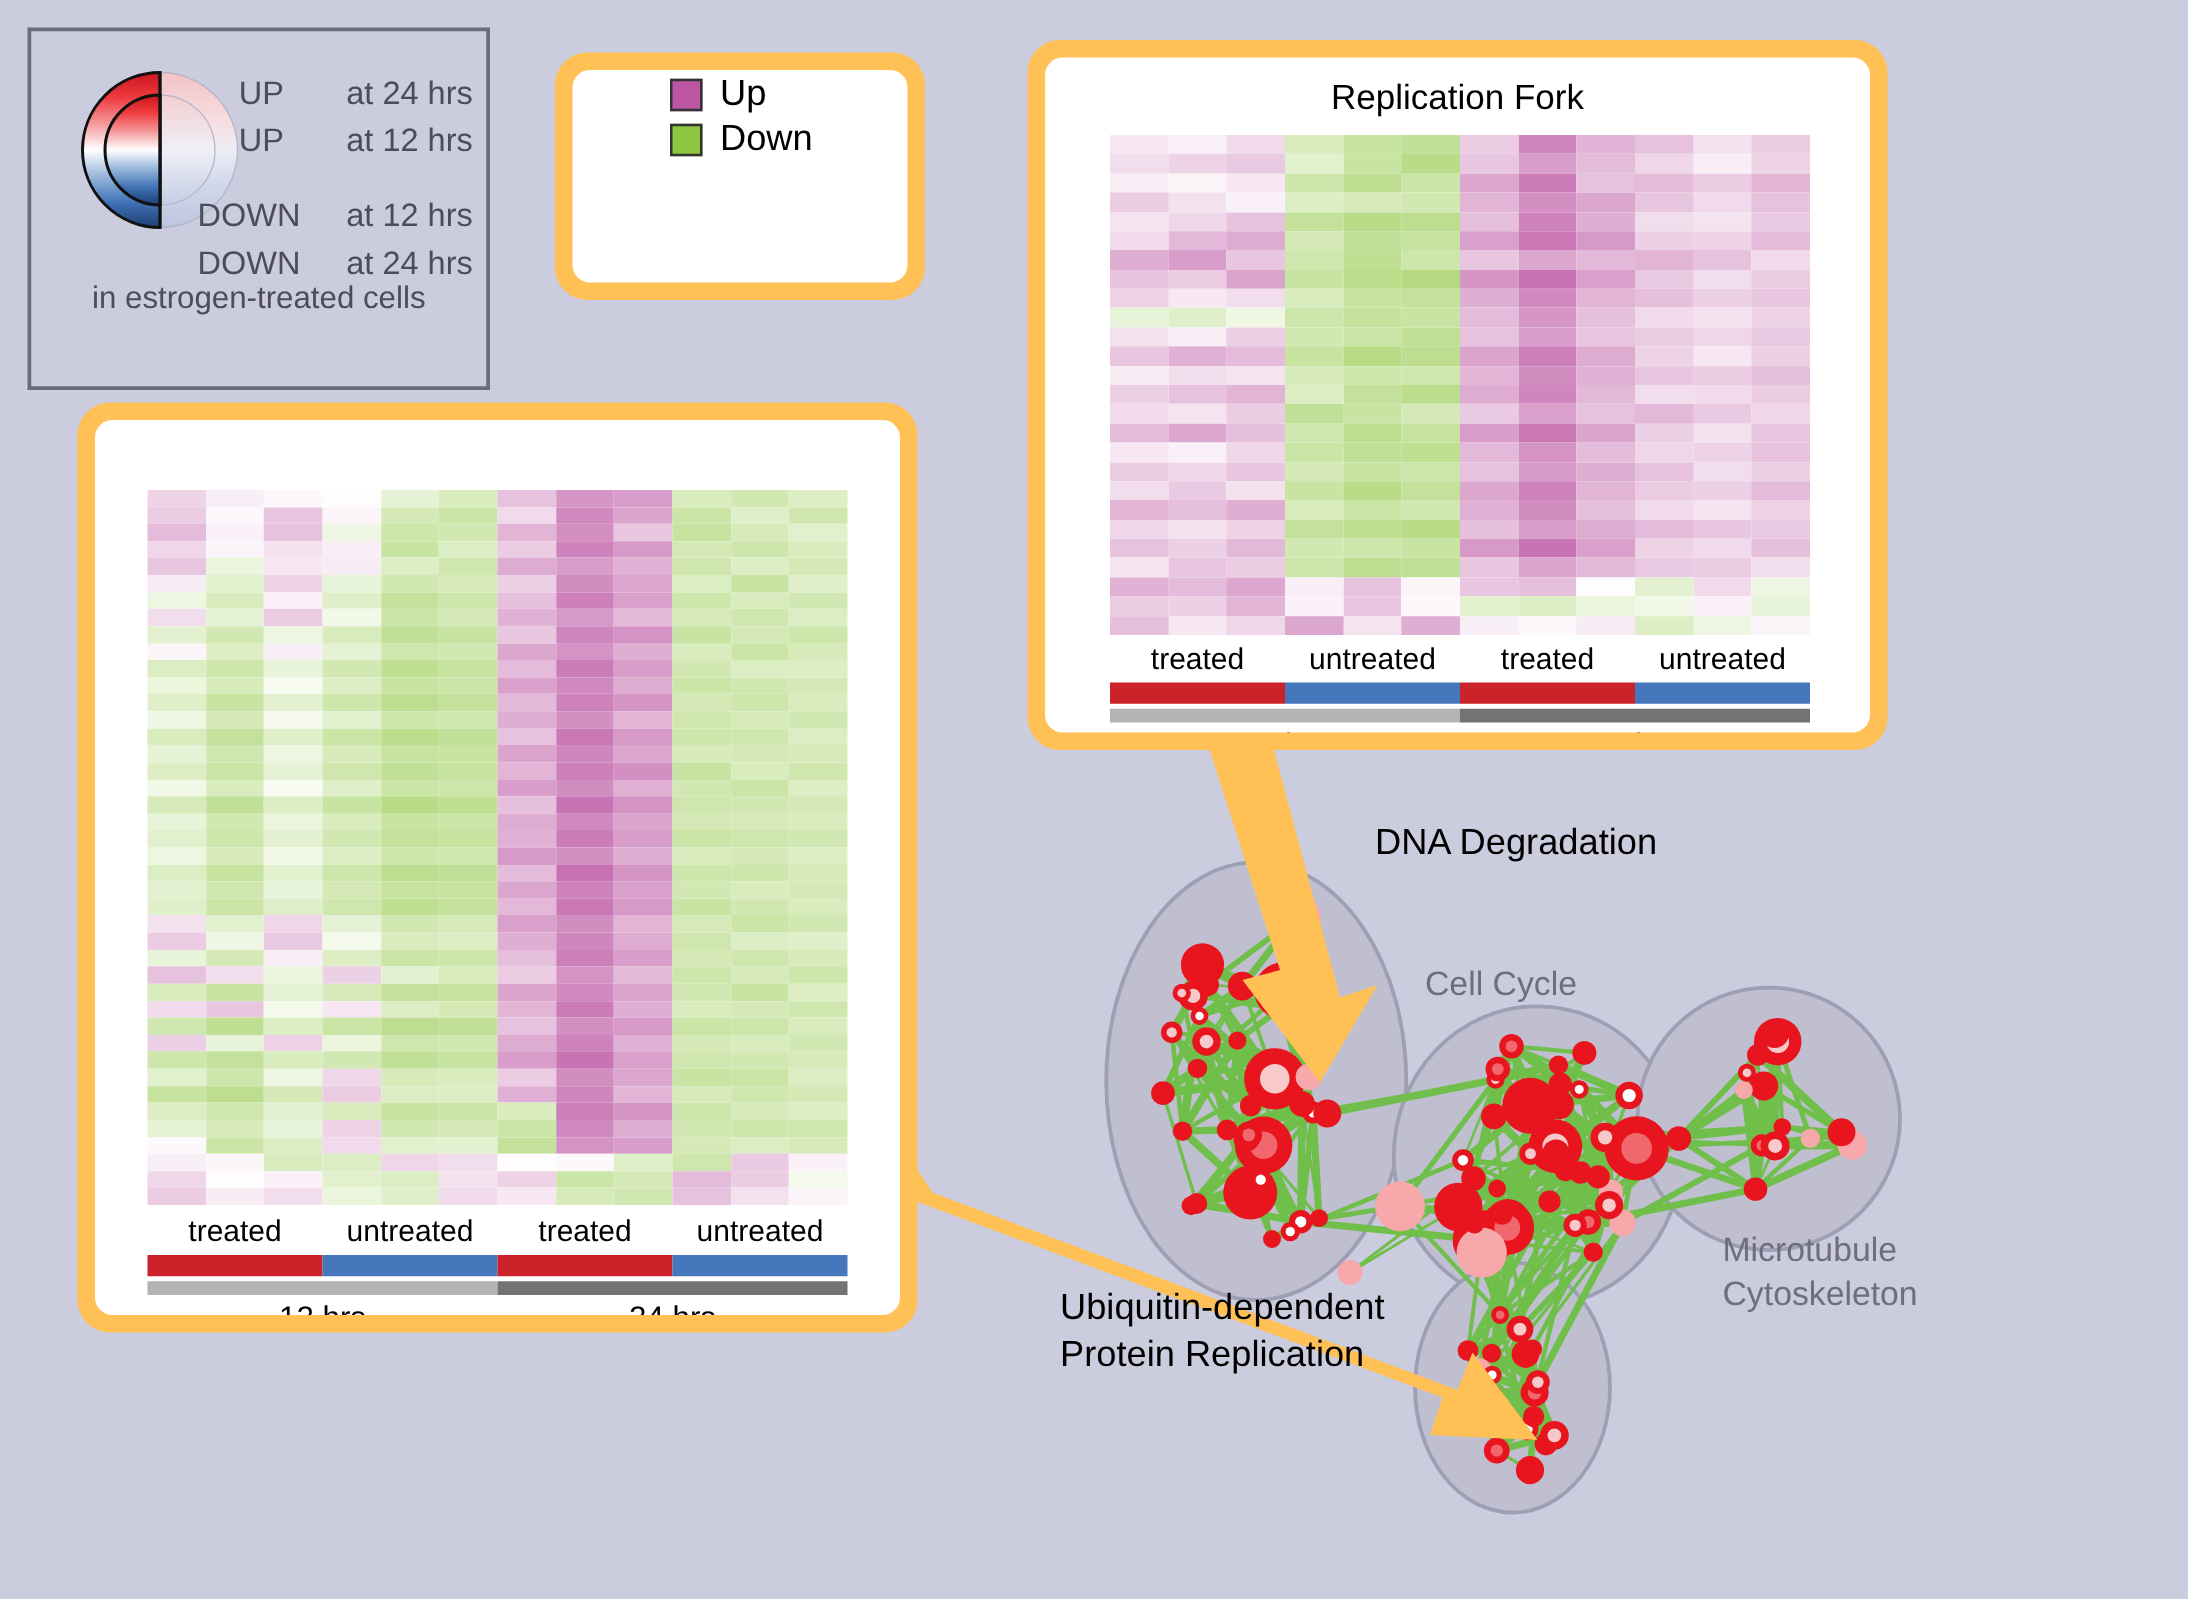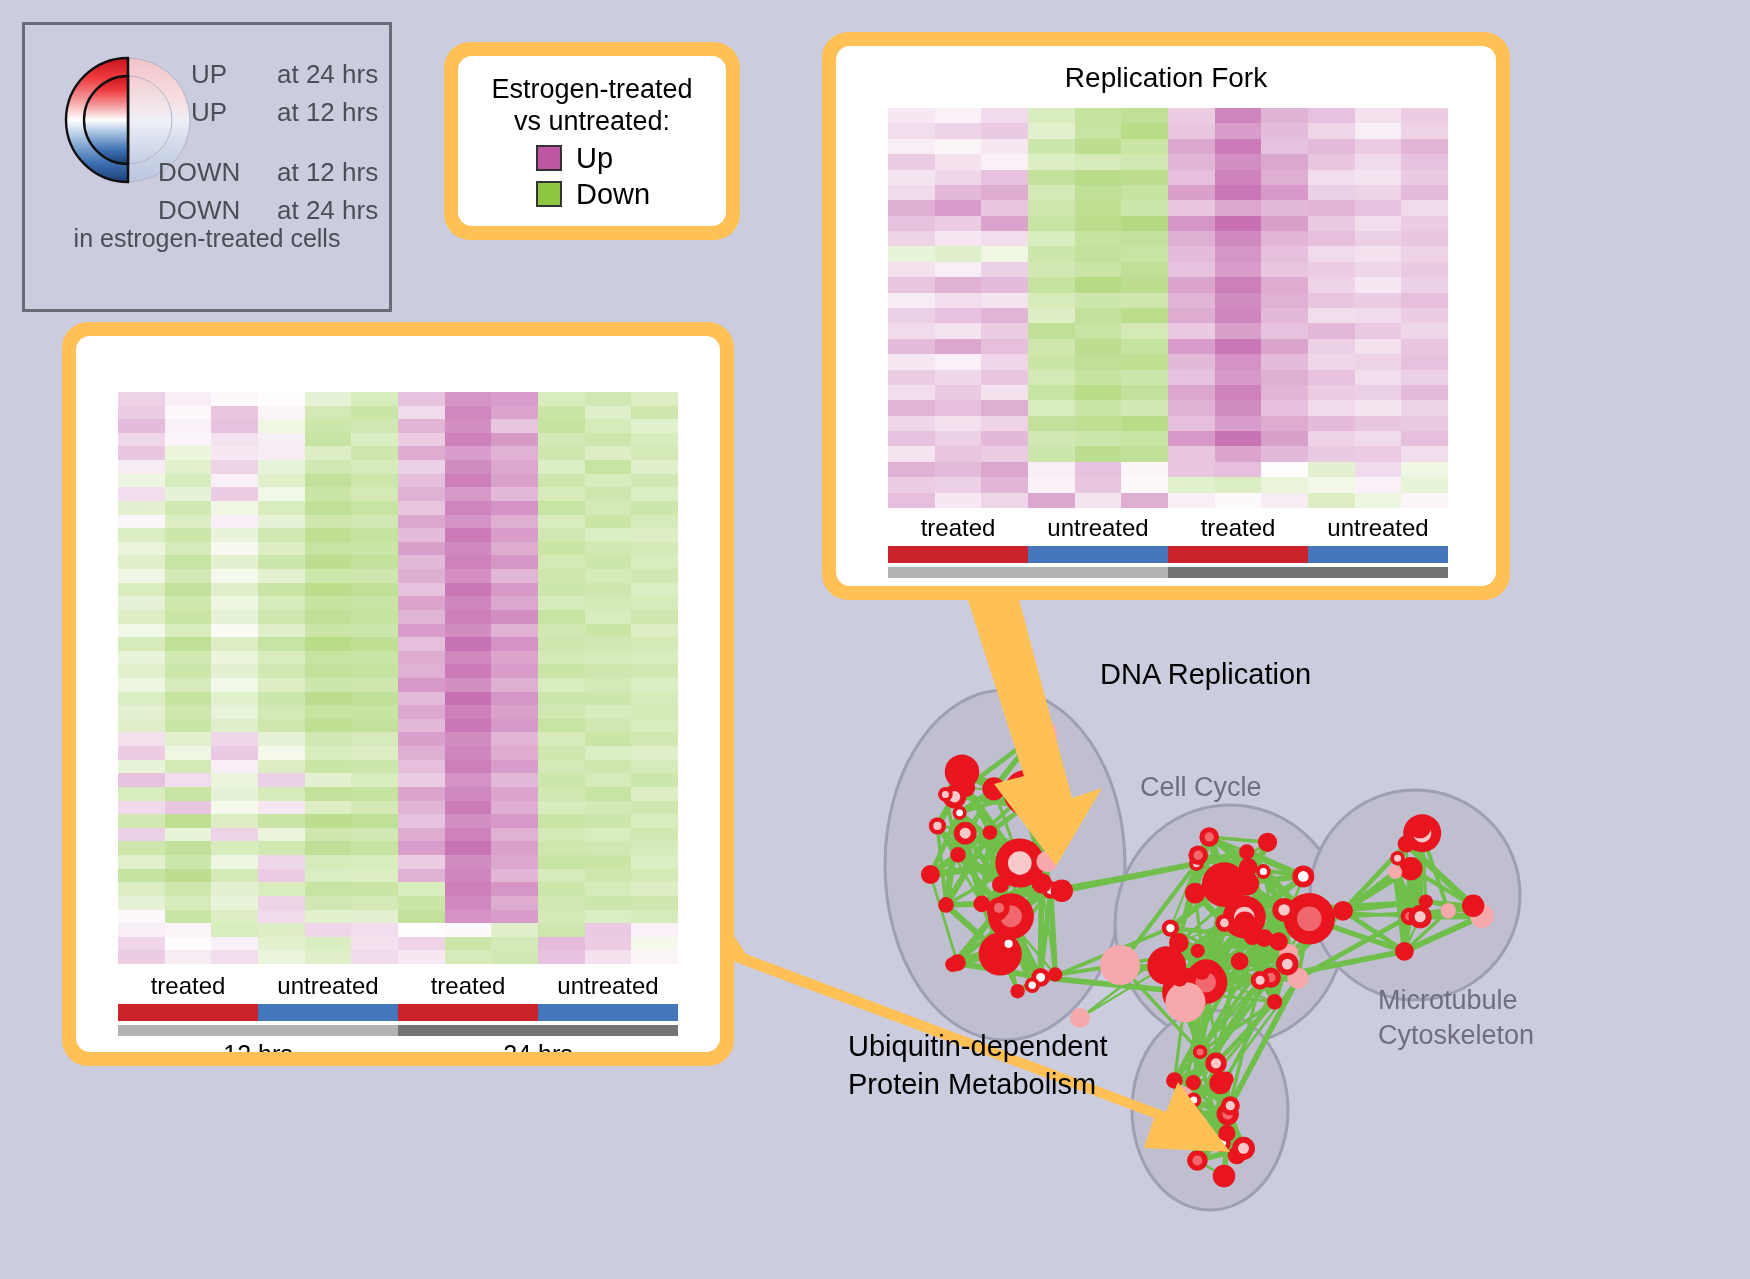--- a/index.html
+++ b/index.html
@@ -136,24 +136,20 @@
     <div class="key-label" style="left:133px;top:170px;">DOWN</div>
     <div class="key-label" style="left:252px;top:170px;">at 24 hrs</div>
 
     <div class="key-foot">
       <div>in estrogen-treated cells</div>
     </div>
   </div>
 
   <div class="card" id="legend">
     <div class="card-inner">
-      <div class="legend-title">
-        <div>Estrogen-treated</div>
-        <div>vs untreated:</div>
-      </div>
       <div class="legend-row">
         <span class="swatch" id="sw-up" style="background: rgb(188, 86, 163);"></span>
         <span class="legend-text">Up</span>
       </div>
       <div class="legend-row">
         <span class="swatch" id="sw-down" style="background: rgb(141, 198, 63);"></span>
         <span class="legend-text">Down</span>
       </div>
     </div>
   </div>
@@ -1629,21 +1625,21 @@
     
     <svg class="arrow" style="left:130px;top:-32px;width:240px;height:290px;" viewBox="0 0 240 290">
       <path d="M44 0 L96 0 L152 210 L182 200 L136 278 L74 196 L104 188 Z" fill="#ffc155"></path>
     </svg>
 
     
     <svg class="arrow" style="left:-60px;top:310px;width:510px;height:250px;" viewBox="0 0 510 250">
       <path d="M0 0 L0 30 L424 188 L414 218 L500 222 L448 152 L436 182 L16 24 Z" fill="#ffc155"></path>
     </svg>
 
-    <div class="net-label" id="lbl-dna">DNA Replication</div>
+    <div class="net-label" id="lbl-dna">DNA Degradation</div>
     <div class="net-label" id="lbl-cc">Cell Cycle</div>
     <div class="net-label" id="lbl-mt">Microtubule
 Cytoskeleton</div>
     <div class="net-label" id="lbl-ub">Ubiquitin-dependent
-Protein Metabolism</div>
+Protein Replication</div>
   </div>
 
 </div>
 
 </body></html>

